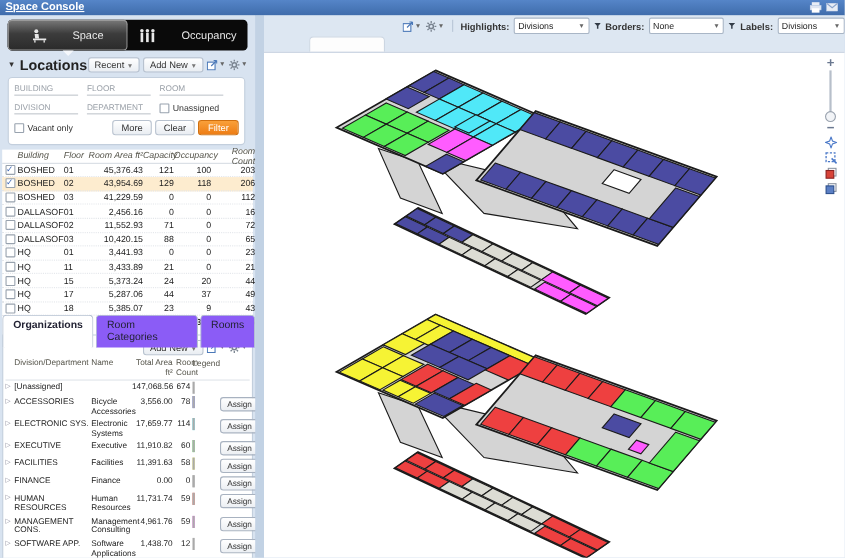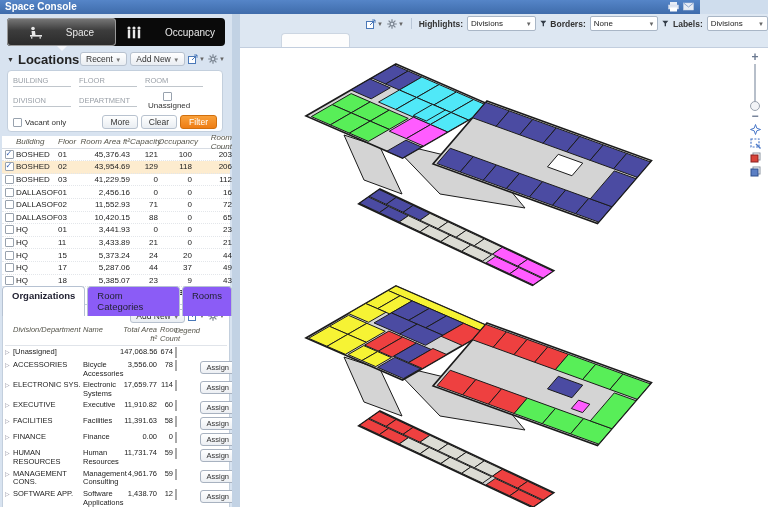--- a/index.html
+++ b/index.html
@@ -1,19 +1,19 @@
 <!DOCTYPE html>
 <html><head>
 <meta charset="utf-8">
 <style>
   html,body{margin:0;padding:0;}
   body{width:768px;height:507px;overflow:hidden;font-family:"Liberation Sans",sans-serif;background:#cfdded;}
   .app{position:relative;width:768px;height:507px;background:#cfdded;}
   
-  .titlebar{position:absolute;left:0;top:0;width:700px;height:14px;background:linear-gradient(#5585c8,#3f6cab);color:#fff;font-size:10px;font-weight:bold;line-height:14px;padding-left:5px;box-sizing:border-box;}
+  .titlebar{position:absolute;left:0;top:0;width:768px;height:14px;background:linear-gradient(#5585c8,#3f6cab);color:#fff;font-size:10px;font-weight:bold;line-height:14px;padding-left:5px;box-sizing:border-box;text-decoration:underline;}
   .tb-icons{position:absolute;right:6px;top:1px;display:flex;gap:4px;}
   
   .left{position:absolute;left:0;top:14px;width:232px;height:493px;background:#d8e3f0;}
   .tabstrip{position:absolute;left:7px;top:4px;width:218px;height:28px;background:#0a0a0a;border-radius:4px;display:flex;overflow:visible;}
   .mtab{flex:1;display:flex;align-items:center;justify-content:center;gap:23px;color:#e8e8e8;font-size:10px;position:relative;border-radius:4px;}
   .mtab.active{background:linear-gradient(#7a7a7a,#3c3c3c 45%,#2a2a2a);box-shadow:inset 0 0 0 1px #999;}
   .mtab .caret{position:absolute;left:50%;bottom:-5px;margin-left:-5px;width:0;height:0;border-left:5px solid transparent;border-right:5px solid transparent;border-top:5px solid #f5f8fc;}
   .loc-head{position:absolute;left:7px;top:36px;width:218px;height:18px;display:flex;align-items:center;}
   .loc-head .tri{font-size:7px;color:#333;margin-right:4px;}
   .loc-title{font-size:13px;font-weight:bold;color:#222;}
@@ -47,21 +47,21 @@
   .lc6{width:44px;flex:none;text-align:right;padding-right:4px;box-sizing:border-box;}
   .lrow.sel{background:#fdeccf;}
   .ltot{font-weight:bold;border-bottom:none;}
   .grip{width:40px;height:3px;margin:1px auto;border-top:2px dotted #b9c1cb;}
   
   .orgtabs{position:absolute;left:2px;top:272px;display:flex;gap:2px;z-index:2;}
   .otab{font-size:9.5px;color:#223;padding:3px 9px 4px;border:1px solid #b6c2d2;border-bottom:none;border-radius:4px 4px 0 0;background:#8b5cf6;}
   .otab.active{background:#fff;font-weight:bold;}
   .ocard{position:absolute;left:2px;top:290px;width:228px;height:208px;background:#fff;border:1px solid #c3cfdd;border-radius:0 4px 4px 4px;box-sizing:border-box;padding:3px 2px;}
   .otools{display:flex;justify-content:flex-end;align-items:center;gap:3px;height:16px;padding-right:2px;}
-  .ohdr{display:flex;font-size:7.5px;font-style:italic;color:#55544a;border-bottom:1px solid #e0e4ea;padding:2px 0;line-height:1.15;}
+  .ohdr{display:flex;font-size:7.5px;color:#55544a;border-bottom:1px solid #e0e4ea;padding:2px 0;line-height:1.15;}
   .orow{display:flex;font-size:7.5px;color:#222;align-items:flex-start;padding:2px 0 1px;line-height:1.15;}
   .oc-exp{width:8px;flex:none;color:#889;font-size:6px;padding-top:1px;}
   .oc-div{width:70px;flex:none;}
   .oc-name{width:37px;flex:none;}
   .oc-area{width:40px;flex:none;text-align:right;padding-right:3px;box-sizing:border-box;}
   .oc-cnt{width:15px;flex:none;text-align:right;padding-right:2px;box-sizing:border-box;}
   .oc-leg{width:24px;flex:none;padding-top:1px;}
   .swatch{width:21px;height:8px;border:1px solid #aaa;}
   .oc-asn{width:36px;flex:none;text-align:right;}
   .abtn{background:linear-gradient(#fff,#eceff3);border:1px solid #a8b2c0;border-radius:3px;font-size:7.5px;color:#333;padding:1px 5px;}
@@ -159,21 +159,21 @@
 
     <div class="fcard">
       <div class="frow">
         <input class="finp" placeholder="BUILDING" style="">
         <input class="finp" placeholder="FLOOR" style="">
         <input class="finp" placeholder="ROOM" style="">
       </div>
       <div class="frow">
         <input class="finp" placeholder="DIVISION" style="">
         <input class="finp" placeholder="DEPARTMENT" style="">
-        <span style="display:flex;align-items:center;flex-direction:column;">
+        <span style="display:flex;align-items:center;">
             <span class="cb"></span>
             <span class="cblbl">Unassigned</span>
           </span>
       </div>
       <div class="frow3">
         <span class="cb"></span>
           <span class="cblbl">Vacant only</span>
         <span class="spacer"></span>
         <button class="wbtn">More</button>
         <button class="wbtn">Clear</button>

